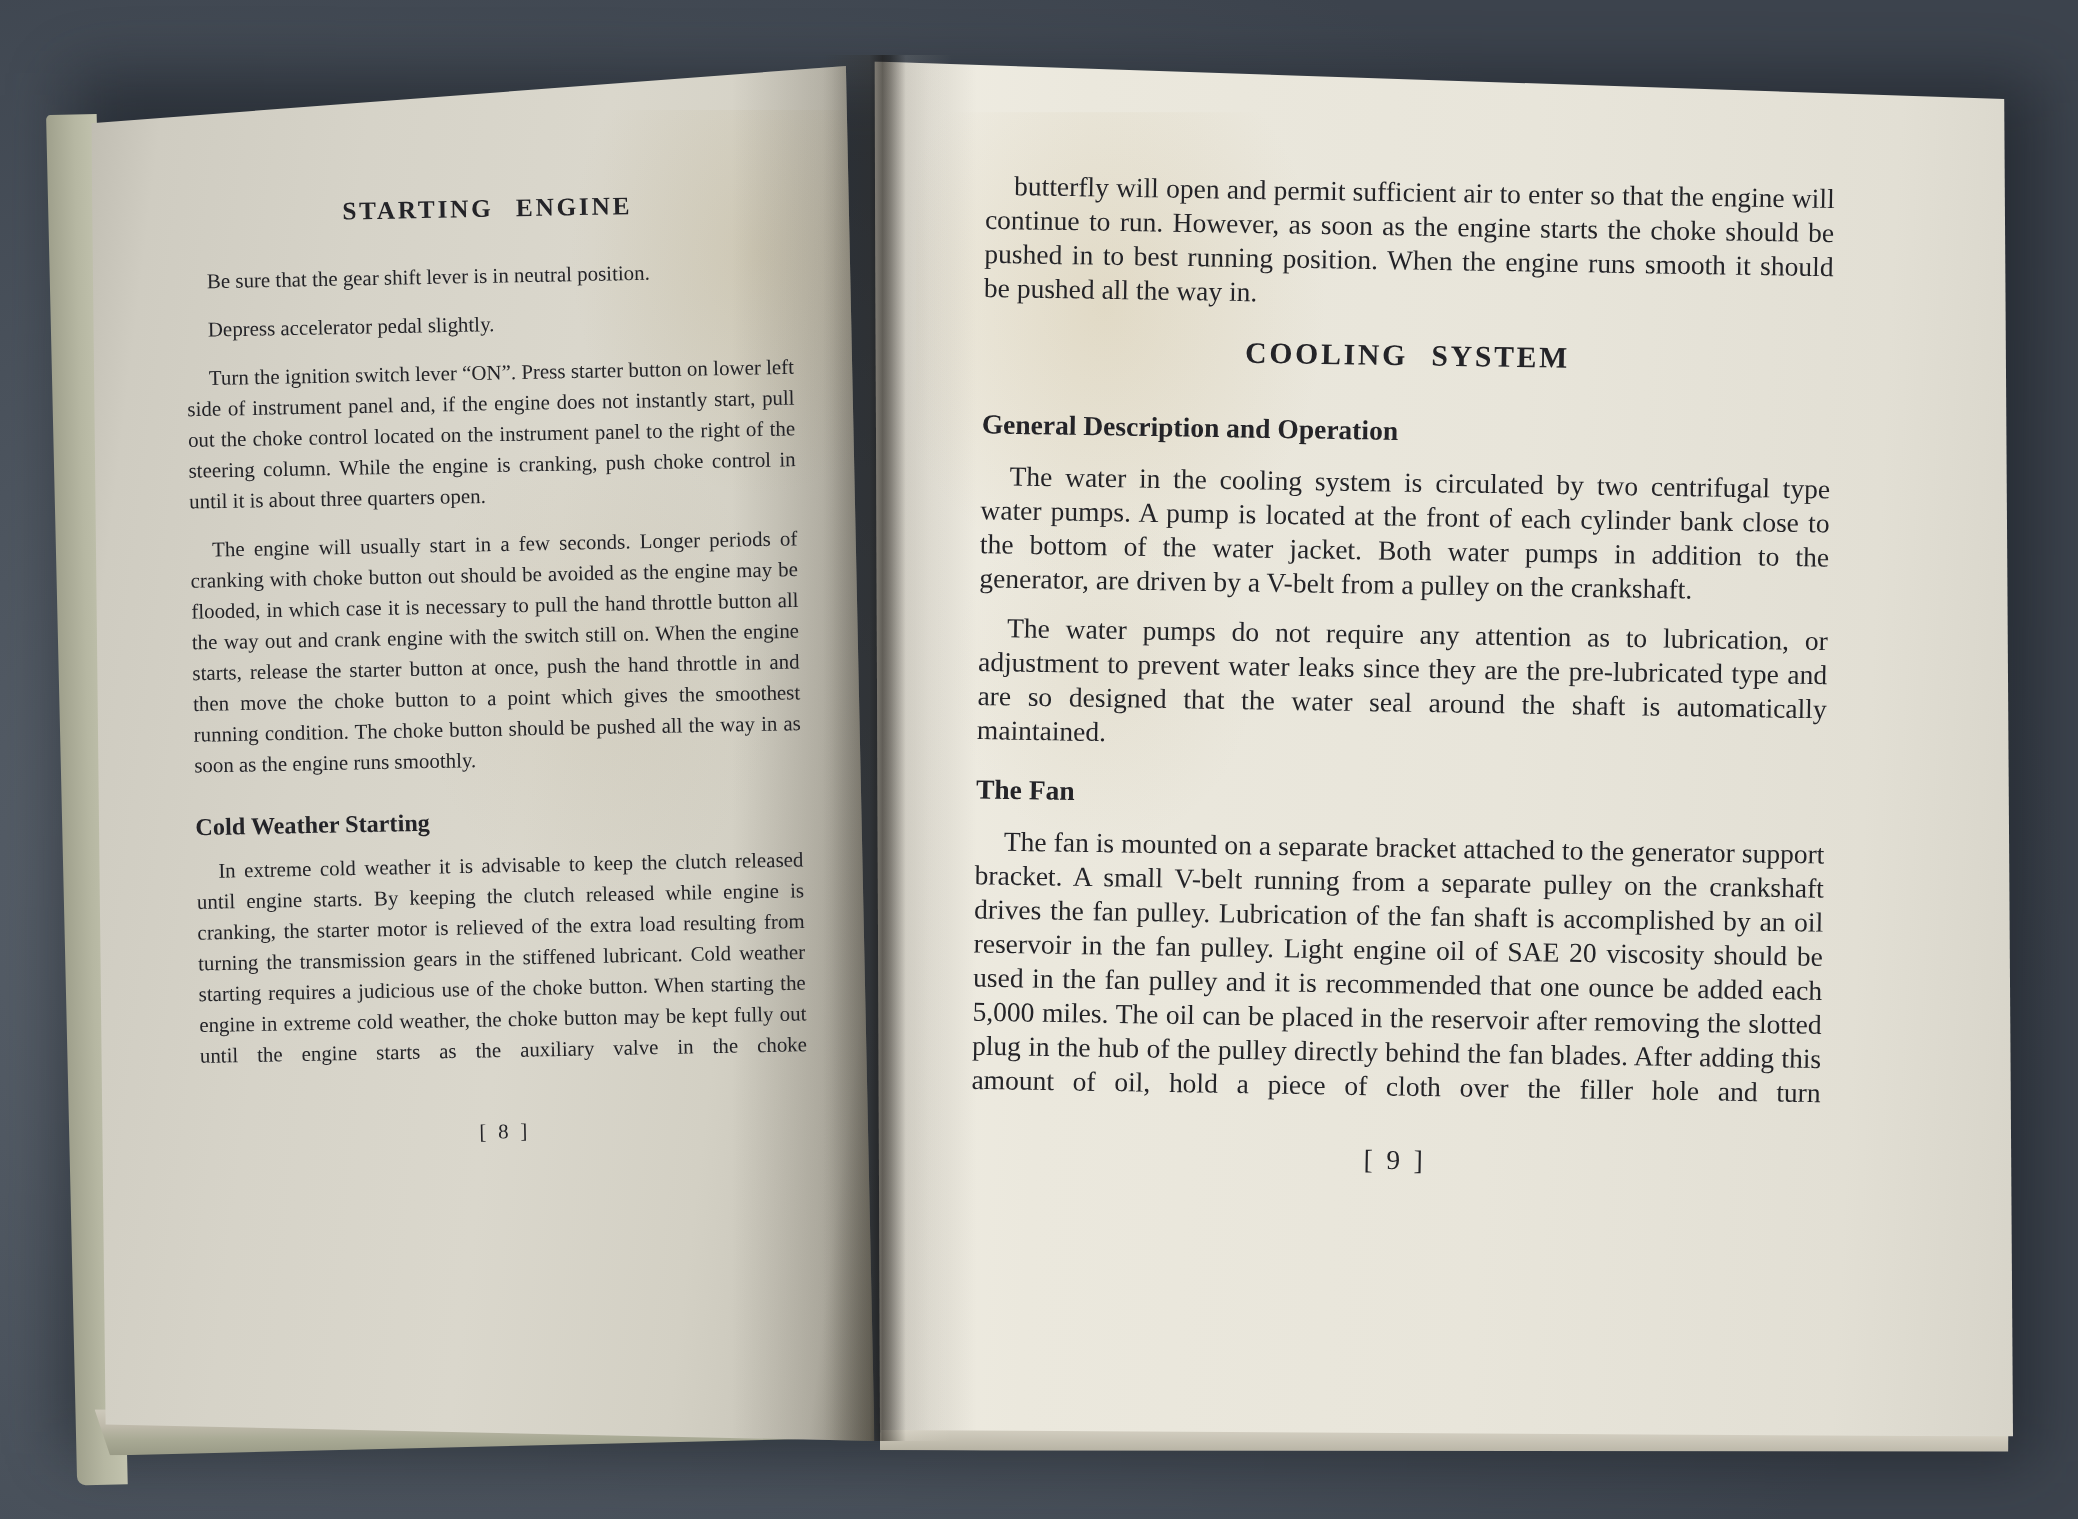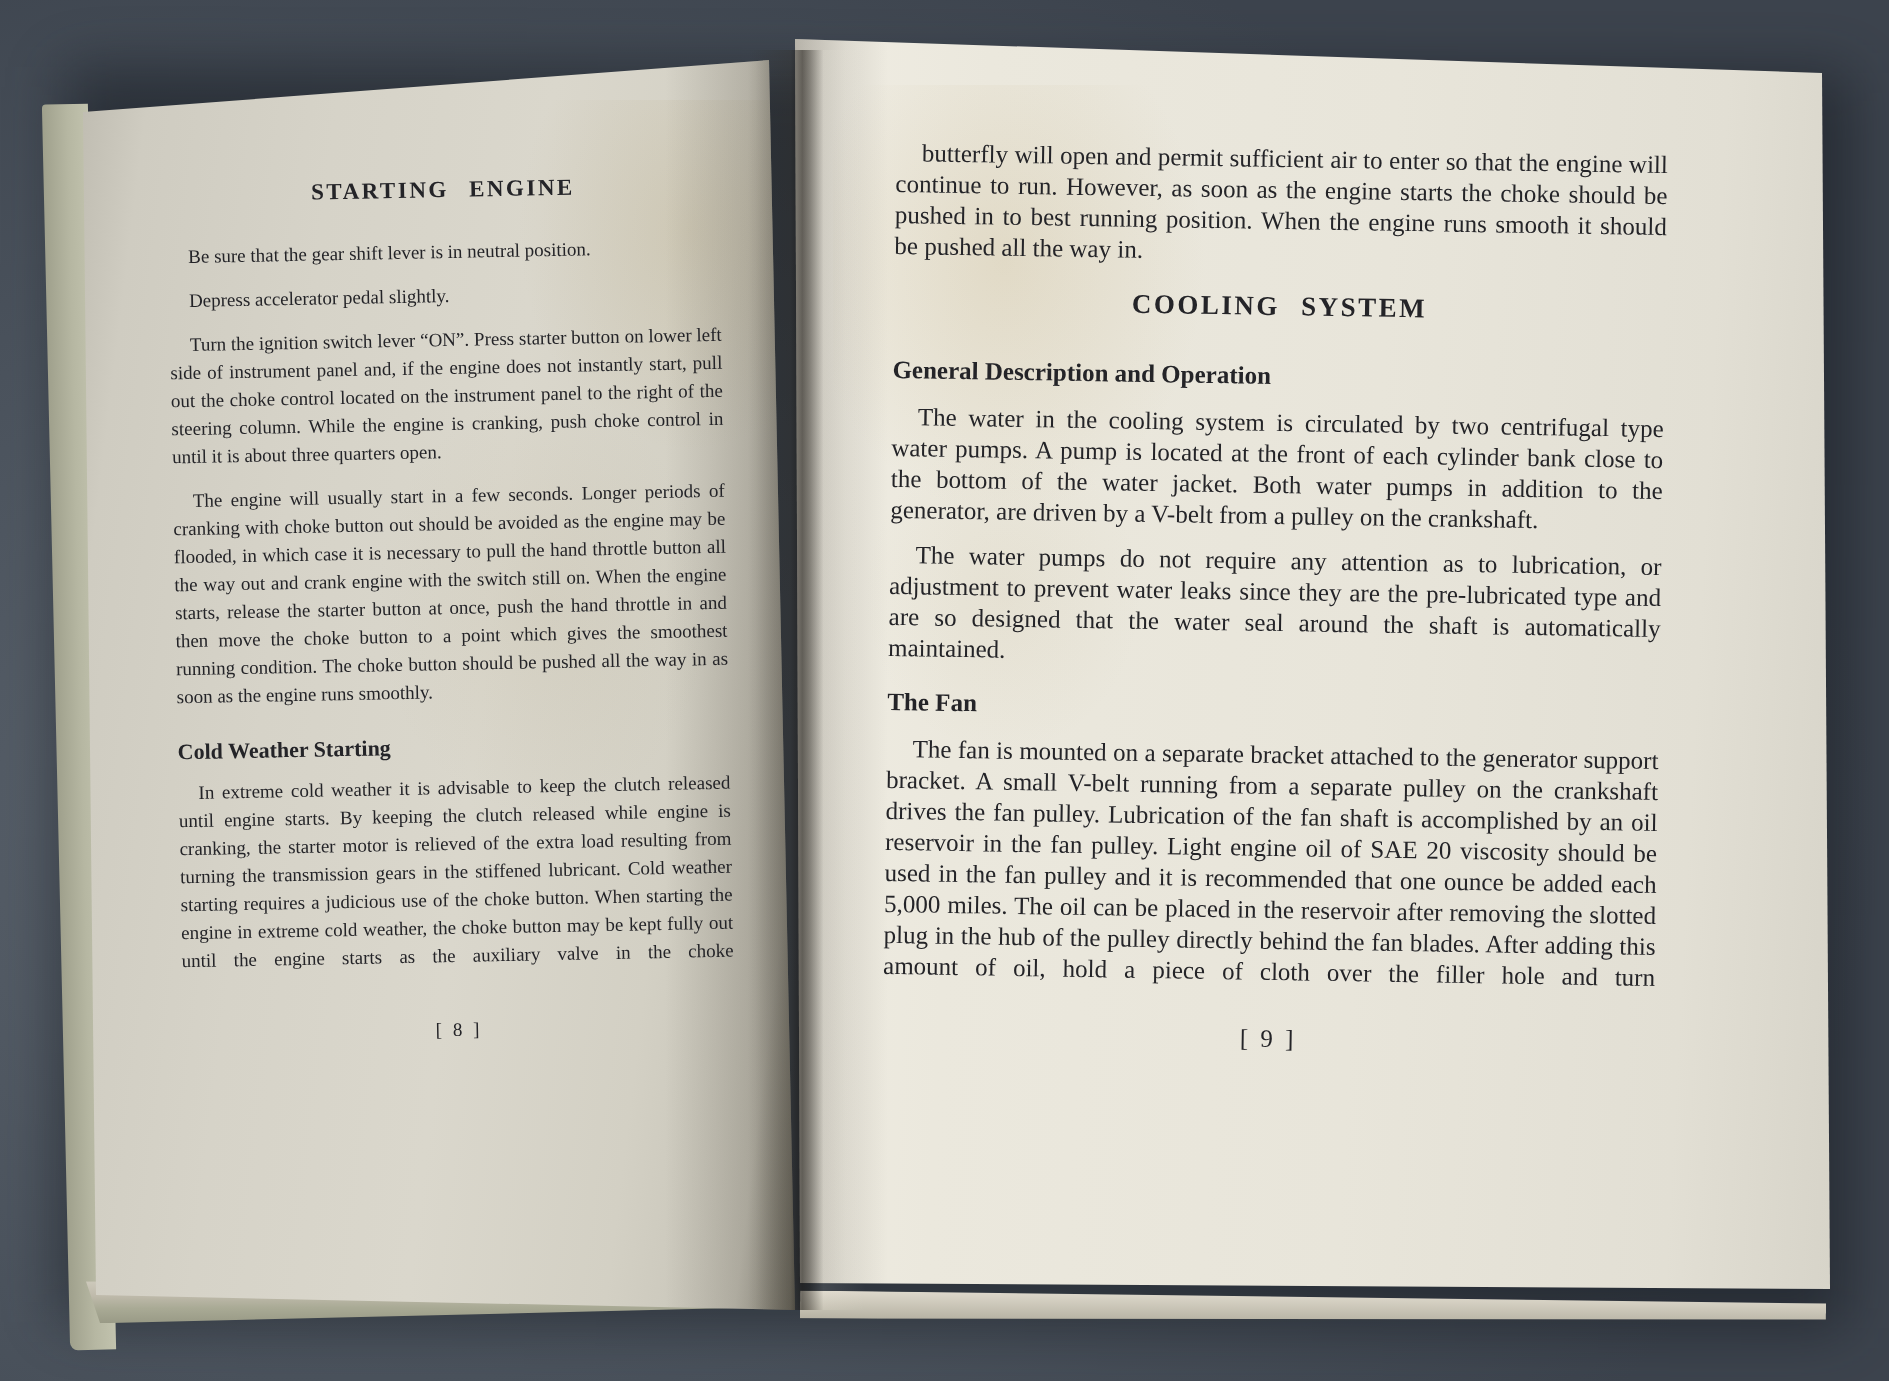--- a/index.html
+++ b/index.html
@@ -38,21 +38,21 @@
     transform:rotate(0.4deg);
     z-index:1;
   }
   .page{position:absolute;z-index:2;}
   .page-left{
     left:83px;top:60px;width:712px;height:1250px;
     background:linear-gradient(97deg,#bfbcb1 0%,#cfccc1 8%,#d6d3c8 30%,#dad7cc 55%,#d3d0c4 78%,#c6c3b7 93%,#9a978a 100%);
     clip-path:polygon(0px 52px,686px 0px,712px 1250px,13px 1235px);
   }
   .page-right{
-    left:793px;top:35px;width:1037px;height:1256px;
+    left:793px;top:52px;width:1037px;height:1256px;
     background:linear-gradient(93deg,#f0ede3 0%,#ebe8dd 18%,#e8e5da 55%,#e2dfd4 85%,#d7d4c9 100%);
     clip-path:polygon(2px 4px,1029px 38px,1037px 1254px,7px 1248px);
   }
   .spine-shade-left{
     position:absolute;right:0;top:0;width:130px;height:100%;
     background:linear-gradient(to right,rgba(60,55,45,0) 0%,rgba(60,55,45,0.22) 70%,rgba(40,36,28,0.40) 100%);
     pointer-events:none;
   }
   .spine-shade-right{
     position:absolute;left:0;top:0;width:95px;height:100%;

